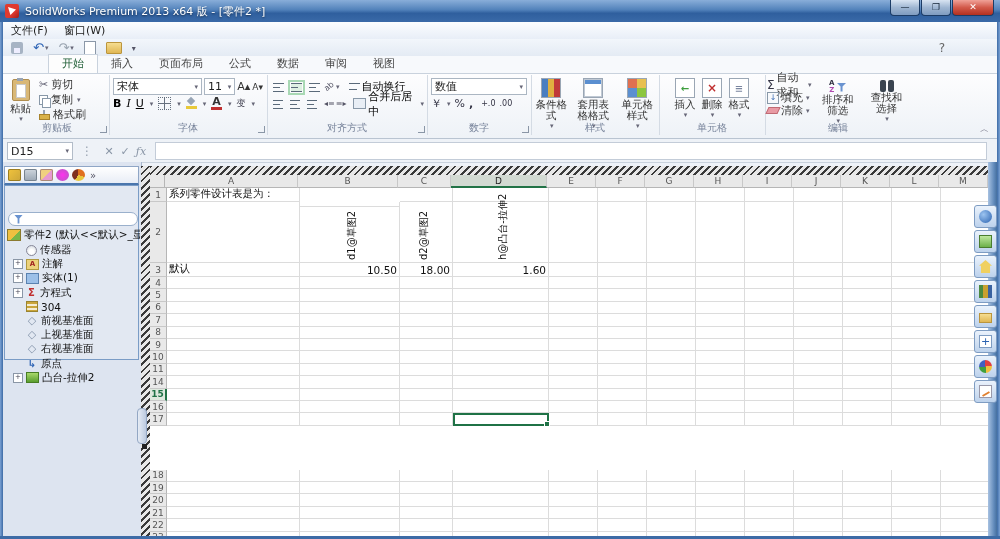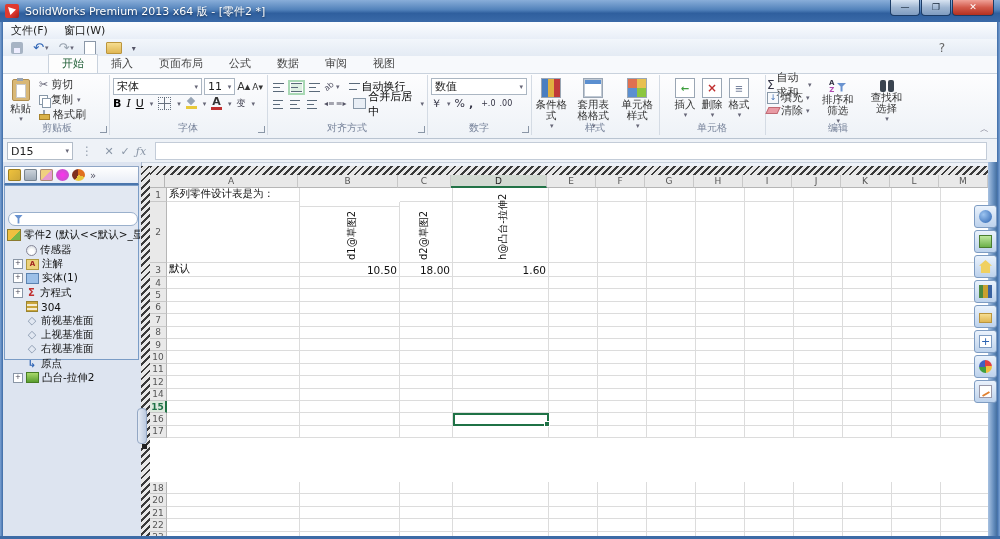--- a/index.html
+++ b/index.html
@@ -694,36 +694,20 @@
           <div class="scell" style="width: 49px;"></div>
           <div class="scell" style="width: 49px;"></div>
           <div class="scell" style="width: 49px;"></div>
           <div class="scell" style="width: 49px;"></div>
           <div class="scell" style="width: 49px;"></div>
           <div class="scell" style="width: 49px;"></div>
           <div class="scell" style="width: 49px;"></div>
           <div class="scell" style="width: 49px;"></div>
         </div>
         <div class="srow" style="height: 12.4px;">
-          <div class="rowh">12</div>
-          <div class="scell" style="width: 133px;"></div>
-          <div class="scell" style="width: 100px;"></div>
-          <div class="scell" style="width: 53px;"></div>
-          <div class="scell" style="width: 96px;"></div>
-          <div class="scell" style="width: 49px;"></div>
-          <div class="scell" style="width: 49px;"></div>
-          <div class="scell" style="width: 49px;"></div>
-          <div class="scell" style="width: 49px;"></div>
-          <div class="scell" style="width: 49px;"></div>
-          <div class="scell" style="width: 49px;"></div>
-          <div class="scell" style="width: 49px;"></div>
-          <div class="scell" style="width: 49px;"></div>
-          <div class="scell" style="width: 49px;"></div>
-        </div>
-        <div class="srow" style="height: 12.4px;">
           <div class="rowh">14</div>
           <div class="scell" style="width: 133px;"></div>
           <div class="scell" style="width: 100px;"></div>
           <div class="scell" style="width: 53px;"></div>
           <div class="scell" style="width: 96px;"></div>
           <div class="scell" style="width: 49px;"></div>
           <div class="scell" style="width: 49px;"></div>
           <div class="scell" style="width: 49px;"></div>
           <div class="scell" style="width: 49px;"></div>
           <div class="scell" style="width: 49px;"></div>
@@ -775,20 +759,36 @@
           <div class="scell" style="width: 49px;"></div>
           <div class="scell" style="width: 49px;"></div>
           <div class="scell" style="width: 49px;"></div>
           <div class="scell" style="width: 49px;"></div>
           <div class="scell" style="width: 49px;"></div>
           <div class="scell" style="width: 49px;"></div>
           <div class="scell" style="width: 49px;"></div>
         </div>
         <div class="srow" style="height: 12.4px; margin-top: 44px;">
           <div class="rowh">18</div>
+          <div class="scell" style="width: 133px;"></div>
+          <div class="scell" style="width: 100px;"></div>
+          <div class="scell" style="width: 53px;"></div>
+          <div class="scell" style="width: 96px;"></div>
+          <div class="scell" style="width: 49px;"></div>
+          <div class="scell" style="width: 49px;"></div>
+          <div class="scell" style="width: 49px;"></div>
+          <div class="scell" style="width: 49px;"></div>
+          <div class="scell" style="width: 49px;"></div>
+          <div class="scell" style="width: 49px;"></div>
+          <div class="scell" style="width: 49px;"></div>
+          <div class="scell" style="width: 49px;"></div>
+          <div class="scell" style="width: 49px;"></div>
+        </div>
+        <div class="srow" style="height: 12.4px;">
+          <div class="rowh">19</div>
           <div class="scell" style="width: 133px;"></div>
           <div class="scell" style="width: 100px;"></div>
           <div class="scell" style="width: 53px;"></div>
           <div class="scell" style="width: 96px;"></div>
           <div class="scell" style="width: 49px;"></div>
           <div class="scell" style="width: 49px;"></div>
           <div class="scell" style="width: 49px;"></div>
           <div class="scell" style="width: 49px;"></div>
           <div class="scell" style="width: 49px;"></div>
           <div class="scell" style="width: 49px;"></div>

